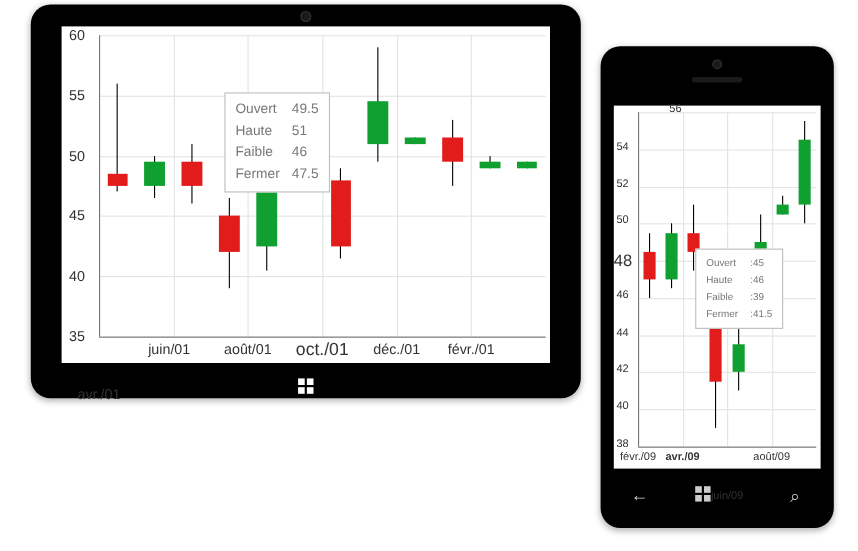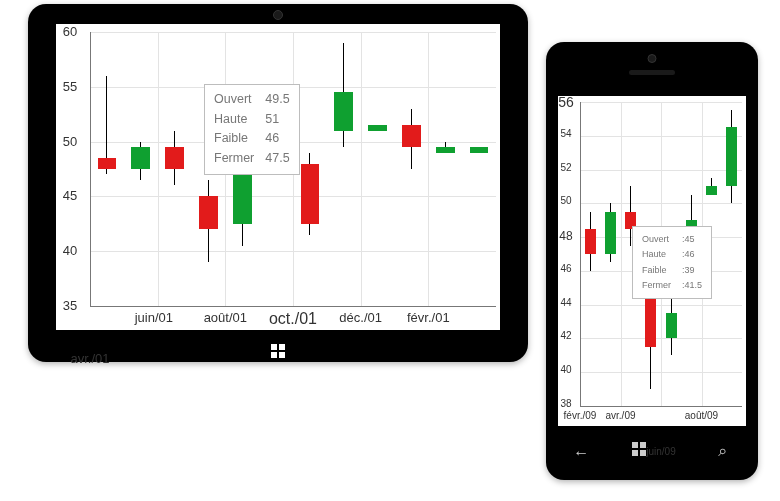--- a/index.html
+++ b/index.html
@@ -131,33 +131,33 @@
         <div class="axis-label tick-y" style="left: 0px; top: 302px; width: 16px; font-size: 10px;">38</div>
         <div class="gridline" style="left: 22px; top: 276.222px; width: 162px; height: 1px;"></div>
         <div class="axis-label tick-y" style="left: 0px; top: 268.222px; width: 16px; font-size: 10px;">40</div>
         <div class="gridline" style="left: 22px; top: 242.444px; width: 162px; height: 1px;"></div>
         <div class="axis-label tick-y" style="left: 0px; top: 234.444px; width: 16px; font-size: 10px;">42</div>
         <div class="gridline" style="left: 22px; top: 208.667px; width: 162px; height: 1px;"></div>
         <div class="axis-label tick-y" style="left: 0px; top: 200.667px; width: 16px; font-size: 10px;">44</div>
         <div class="gridline" style="left: 22px; top: 174.889px; width: 162px; height: 1px;"></div>
         <div class="axis-label tick-y" style="left: 0px; top: 166.889px; width: 16px; font-size: 10px;">46</div>
         <div class="gridline" style="left: 22px; top: 141.111px; width: 162px; height: 1px;"></div>
-        <div class="axis-label tick-y" style="left: 0px; top: 133.111px; width: 16px; font-size: 12px;">48</div>
+        <div class="axis-label tick-y" style="left: 0px; top: 133.111px; width: 16px; font-size: 15px;">48</div>
         <div class="gridline" style="left: 22px; top: 107.333px; width: 162px; height: 1px;"></div>
         <div class="axis-label tick-y" style="left: 0px; top: 99.3333px; width: 16px; font-size: 10px;">50</div>
         <div class="gridline" style="left: 22px; top: 73.5556px; width: 162px; height: 1px;"></div>
         <div class="axis-label tick-y" style="left: 0px; top: 65.5556px; width: 16px; font-size: 10px;">52</div>
         <div class="gridline" style="left: 22px; top: 39.7778px; width: 162px; height: 1px;"></div>
         <div class="axis-label tick-y" style="left: 0px; top: 31.7778px; width: 16px; font-size: 10px;">54</div>
         <div class="gridline" style="left: 22px; top: 6px; width: 162px; height: 1px;"></div>
-        <div class="axis-label tick-y" style="left: 0px; top: -2px; width: 16px; font-size: 14px;">56</div>
+        <div class="axis-label tick-y" style="left: 0px; top: -2px; width: 16px; font-size: 10px; padding-left: 48px;">56</div>
         <div class="gridline" style="left: 22px; top: 6px; width: 1px; height: 304px;"></div>
         <div class="axis-label tick-x" style="left: 1.75px; top: 314px; width: 40.5px; font-size: 10px;">févr./09</div>
         <div class="gridline" style="left: 62.5px; top: 6px; width: 1px; height: 304px;"></div>
-        <div class="axis-label tick-x" style="left: 42.25px; top: 314px; width: 40.5px; font-size: 10px;">avr./09</div>
+        <div class="axis-label tick-x" style="left: 42.25px; top: 314px; width: 40.5px; font-size: 10px; font-weight: bold;">avr./09</div>
         <div class="gridline" style="left: 103px; top: 6px; width: 1px; height: 304px;"></div>
         <div class="axis-label tick-x" style="left: 82.75px; top: 314px; width: 40.5px; font-size: 10px; margin-top: 36px;">juin/09</div>
         <div class="gridline" style="left: 143.5px; top: 6px; width: 1px; height: 304px;"></div>
         <div class="axis-label tick-x" style="left: 123.25px; top: 314px; width: 40.5px; font-size: 10px;">août/09</div>
         <div class="axisline" style="left: 22px; top: 6px; width: 1px; height: 304px;"></div>
         <div class="axisline" style="left: 22px; top: 310px; width: 162px; height: 1px;"></div>
         <div class="candle-wick" style="left: 31.625px; top: 115.778px; height: 59.1111px;"></div>
         <div class="candle-body down" style="left: 26.5562px; top: 132.667px; width: 11.1375px; height: 25.3333px;"></div>
         <div class="candle-wick" style="left: 51.875px; top: 107.333px; height: 59.1111px;"></div>
         <div class="candle-body up" style="left: 46.8062px; top: 115.778px; width: 11.1375px; height: 42.2222px;"></div>

